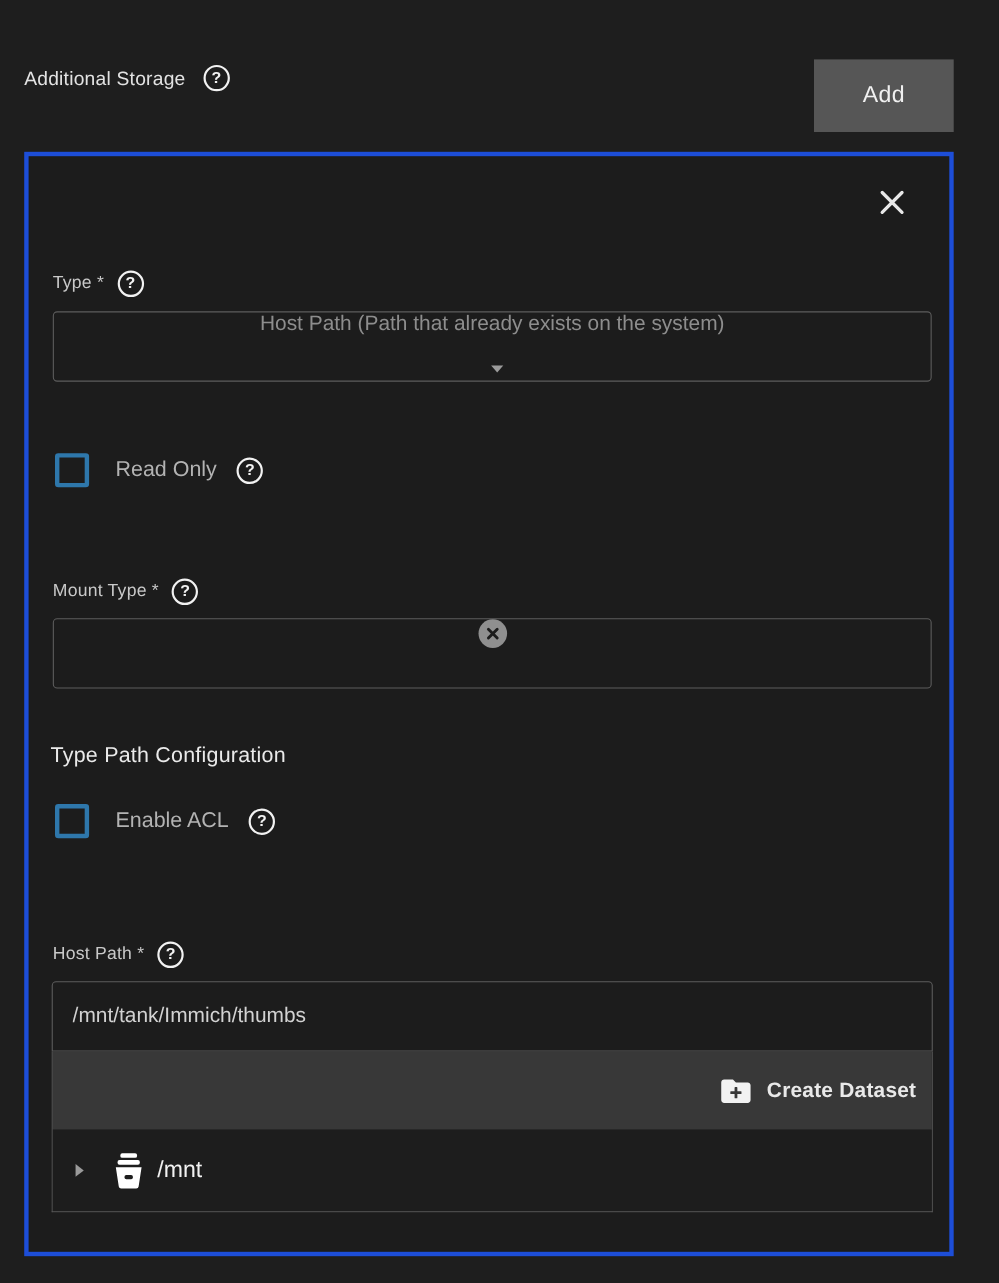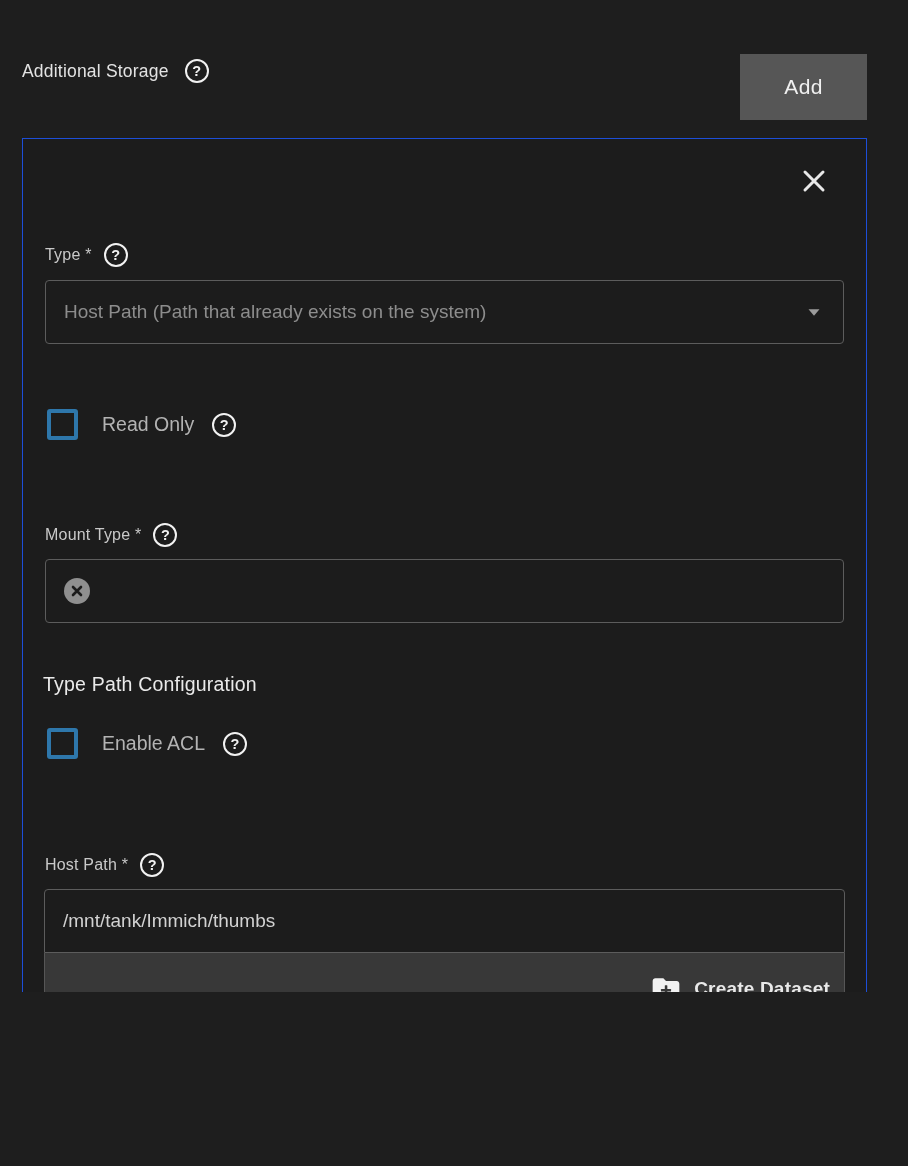--- a/index.html
+++ b/index.html
@@ -2,21 +2,21 @@
 <html><head>
 <meta charset="utf-8">
 <style>
   * { margin:0; padding:0; box-sizing:border-box; }
   body {
     background:#1e1e1e;
     font-family:"Liberation Sans","DejaVu Sans",sans-serif;
     -webkit-font-smoothing:antialiased;
   }
   .screen {
-    position:relative; width:908px; height:992px;
+    position:relative; width:908px; height:1166px;
     background:#1e1e1e; overflow:hidden; color:#d6d6d6;
   }
 
   
   .header-row {
     position:absolute; left:22px; top:56px; right:22px; height:30px;
     display:flex; align-items:center;
   }
   .section-title { font-size:17.5px; letter-spacing:.2px; color:#e3e3e3; }
   .help-icon {
@@ -29,39 +29,39 @@
   .add-button {
     position:absolute; left:740px; top:38px; width:127px; height:66px;
     background:#565656; border:none; color:#f0f0f0; font-size:21px;
     font-family:inherit; letter-spacing:.3px; cursor:pointer;
     display:flex; align-items:center; justify-content:center;margin-top:16px;
   }
 
   
   .card {
     position:absolute; left:22px; top:138px; width:845px; height:1004px;
-    background:#1c1c1c; border:1px solid #1d4ed8;
+    background:#1c1c1c; border:4px solid #1d4ed8;
   }
   .close-btn {
     position:absolute; top:26px; right:36px; width:32px; height:32px;
     background:transparent; border:none; cursor:pointer; padding:0;
     display:flex; align-items:center; justify-content:center;
   }
 
   .field-label-row {
     position:absolute; left:22px; display:flex; align-items:center;
     height:26px;
   }
   .field-label { font-size:16px; color:#c9c9c9; letter-spacing:.2px; }
   .gap-md { margin-left:12px; }
 
   .input-box {
     position:absolute; left:22px; width:799px; height:64px;
     border:1px solid #5c5c5c; border-radius:4px; background:transparent;
-    display:flex; align-items:center; padding:0 18px;
+    display:flex; align-items:center; padding:0 18px;flex-direction:column;
   }
   .select-value { font-size:19px; color:#8d8d8d; flex:1 1 auto; }
   .dd-arrow { flex:0 0 auto; margin-left:8px; }
 
   .text-input {
     flex:1 1 auto; background:transparent; border:none; outline:none;
     font-family:inherit; font-size:19px; color:#d2d2d2; min-width:0;
   }
   .clear-btn {
     flex:0 0 auto; width:26px; height:26px; border:none; padding:0;

